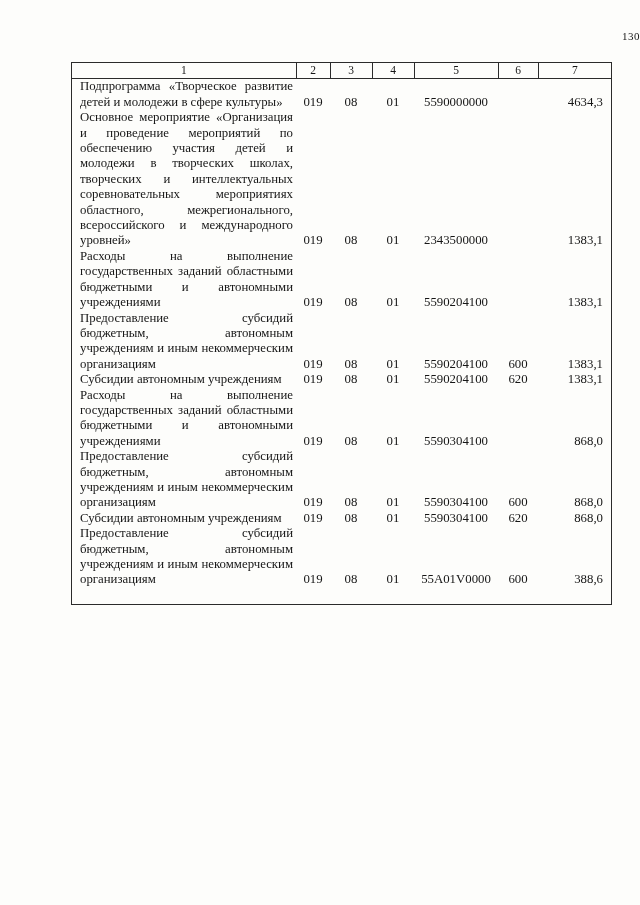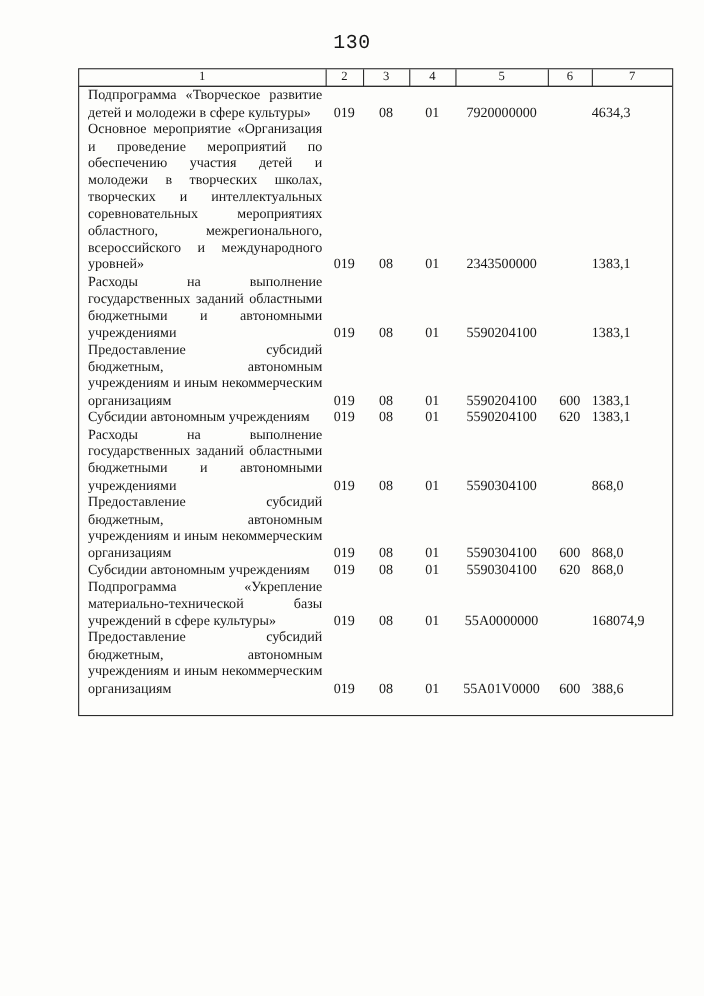--- a/index.html
+++ b/index.html
@@ -18,24 +18,23 @@
     position: relative;
     width: 640px;
     height: 905px;
     background: #fdfdfb;
   }
   .page-number {
     position: absolute;
     top: 30px;
     left: 0;
     right: 0;
-    text-align: center;
-    font-size: 18px;
+    text-align: right;
+    font-size: 11px;
     letter-spacing: 0.5px;
-    font-family: Liberation Mono, monospace;
   }
   .table-frame {
     position: absolute;
     top: 62px;
     left: 71px;
     width: 541px;
     border: 1px solid #2b2b2b;
     padding-bottom: 16px;
     box-sizing: border-box;
     background: transparent;
@@ -68,20 +67,21 @@
     text-align: justify;
     padding-left: 8px;
     padding-right: 3px;
     vertical-align: top;
     margin-left: 44px;
   }
   td.num {
     text-align: center;
   }
   td.amount {
+    text-align: right;
     padding-right: 8px;
   }
 </style>
 </head>
 <body>
 
 <div class="page">
   <div class="page-number">130</div>
 
   <div class="table-frame">
@@ -105,21 +105,21 @@
             <th>6</th>
             <th>7</th>
           </tr>
       </thead>
       <tbody id="table-body">
           <tr>
     <td class="desc">Подпрограмма «Творческое развитие детей и молодежи в сфере культуры»</td>
     <td class="num">019</td>
     <td class="num">08</td>
     <td class="num">01</td>
-    <td class="num">7920000000</td>
+    <td class="num">5590000000</td>
     <td class="num"></td>
     <td class="amount">4634,3</td>
   </tr>
           <tr>
     <td class="desc">Основное мероприятие «Организация и проведение мероприятий по обеспечению участия детей и молодежи в творческих школах, творческих и интеллектуальных соревновательных мероприятиях областного, межрегионального, всероссийского и международного уровней»</td>
     <td class="num">019</td>
     <td class="num">08</td>
     <td class="num">01</td>
     <td class="num">2343500000</td>
     <td class="num"></td>
@@ -173,29 +173,20 @@
           <tr>
     <td class="desc">Субсидии автономным учреждениям</td>
     <td class="num">019</td>
     <td class="num">08</td>
     <td class="num">01</td>
     <td class="num">5590304100</td>
     <td class="num">620</td>
     <td class="amount">868,0</td>
   </tr>
           <tr>
-    <td class="desc">Подпрограмма «Укрепление материально-технической базы учреждений в сфере культуры»</td>
-    <td class="num">019</td>
-    <td class="num">08</td>
-    <td class="num">01</td>
-    <td class="num">55А0000000</td>
-    <td class="num"></td>
-    <td class="amount">168074,9</td>
-  </tr>
-          <tr>
     <td class="desc">Предоставление субсидий бюджетным, автономным учреждениям и иным некоммерческим организациям</td>
     <td class="num">019</td>
     <td class="num">08</td>
     <td class="num">01</td>
     <td class="num">55А01V0000</td>
     <td class="num">600</td>
     <td class="amount">388,6</td>
   </tr>
         </tbody>
     </table>

